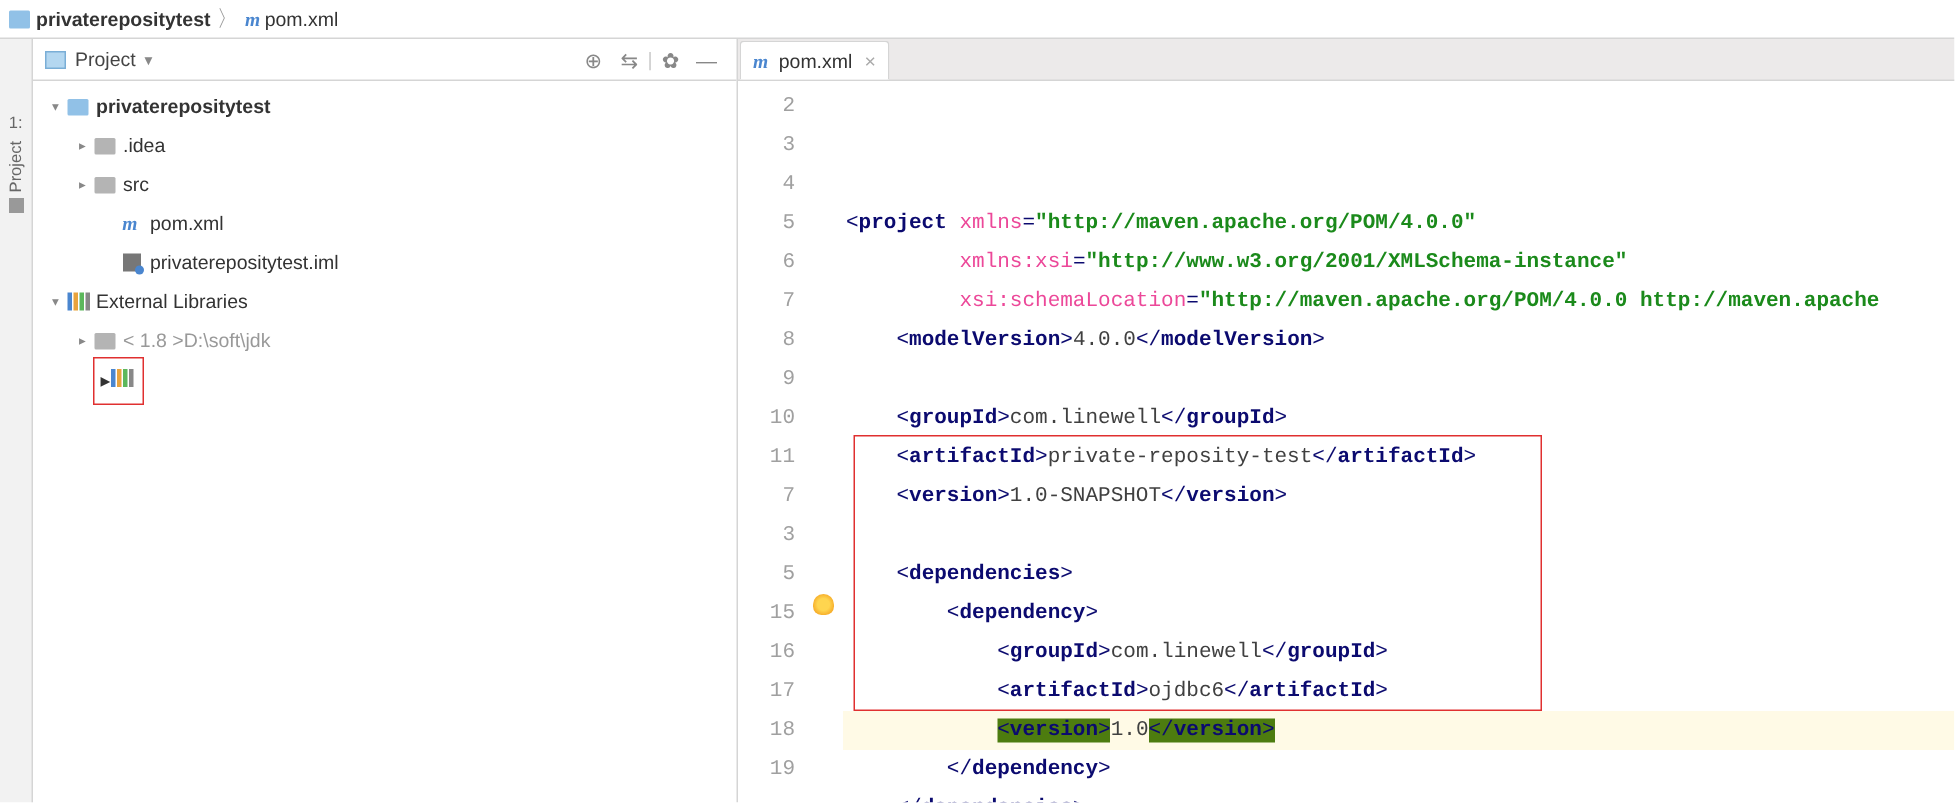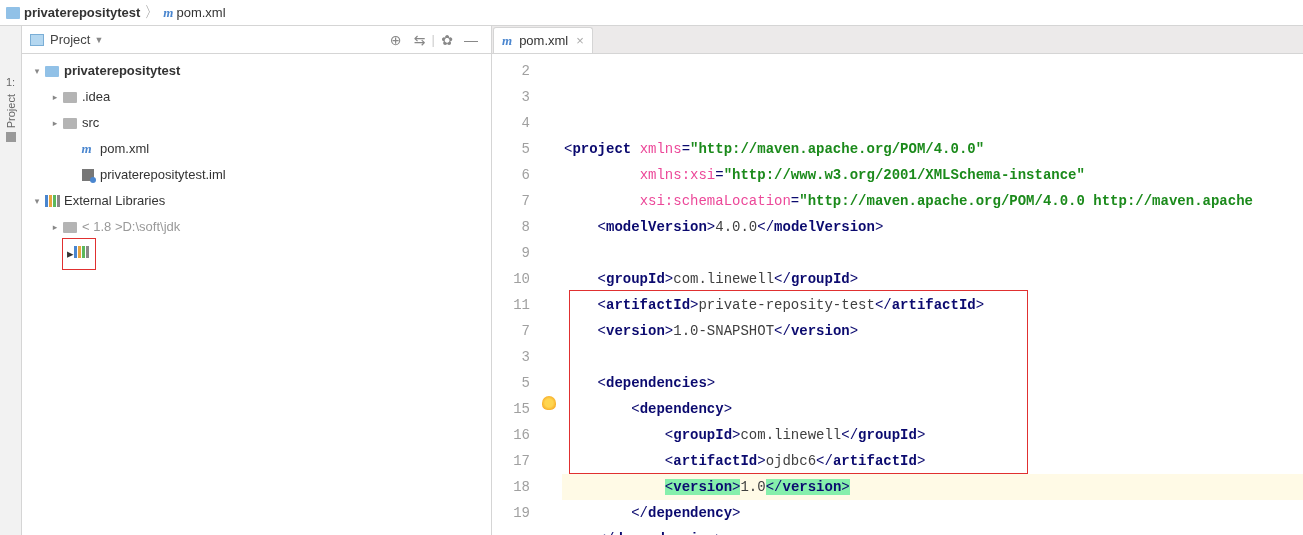--- a/index.html
+++ b/index.html
@@ -64,21 +64,21 @@
 .bulb { position:absolute; top:342px; left:2px; width:14px; height:14px; background:radial-gradient(circle,#ffd54f 40%,#f5a623 80%); border-radius:50% 50% 40% 40%; }
 .code { flex:1; padding-top:4px; white-space:pre; position:relative; }
 .code .row { height:26px; padding-left:2px; }
 .code .sel-line { background:#fffae6; }
 
 .t { color:#0b0a6f; font-weight:bold; } 
 .a { color:#ec4899; font-weight:normal; } 
 .v { color:#1b8a1b; font-weight:bold; } 
 .s { color:#0b0a6f; } 
 .txt { color:#404040; }
-.sel { background:#86efac; }
+.sel { background:#4d7c0f; }
 
 .red-rect { position:absolute; border:1px solid #e03030; }
 
 </style>
 </head>
 <body>
 
 <div class="breadcrumb">
   <span class="crumb">
     <span class="folder-icon"></span>

